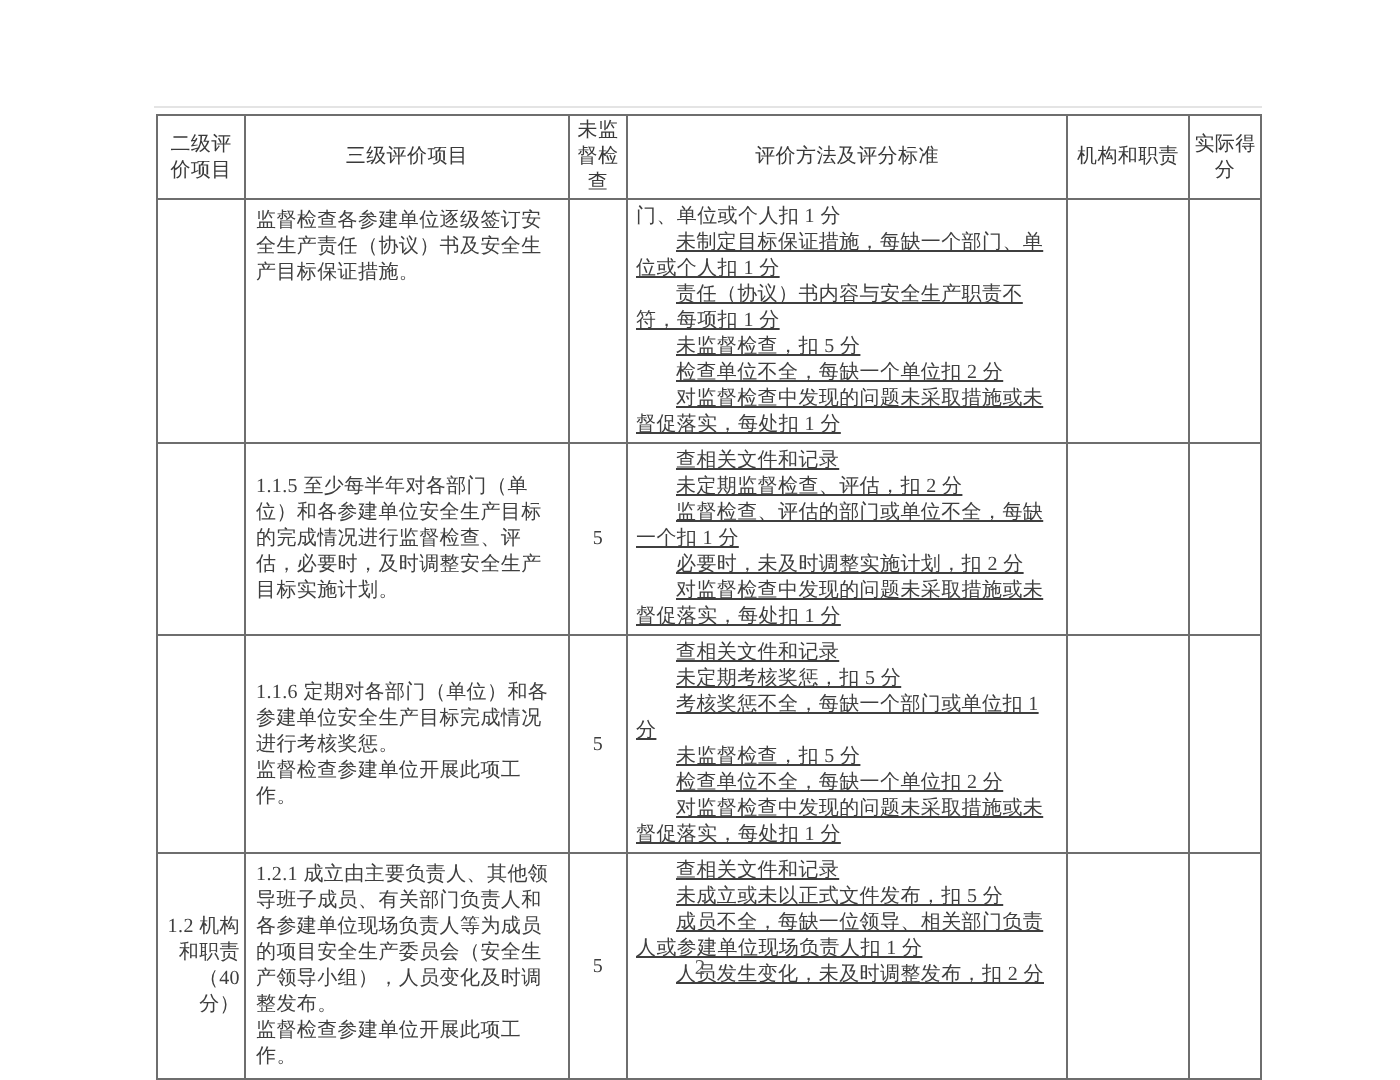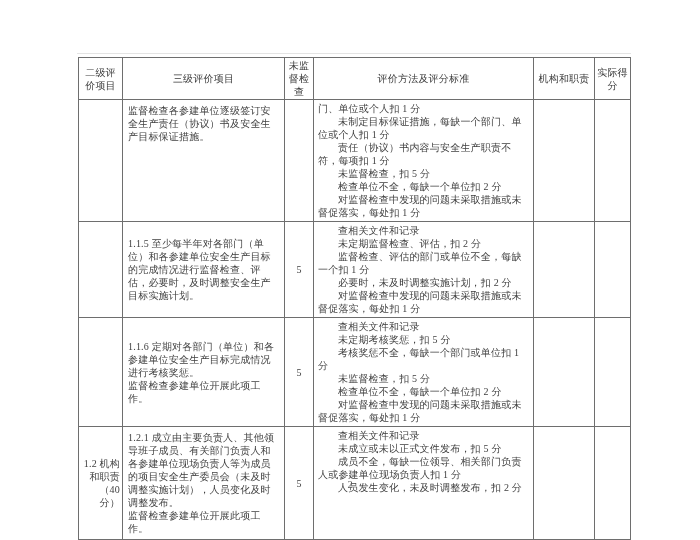--- a/index.html
+++ b/index.html
@@ -21,21 +21,21 @@
     overflow:hidden;
   }
   thead tr{height:31px;}
   th{text-align:center;vertical-align:middle;padding:1px 2px;color:#3a3a3a;}
   td{vertical-align:top;padding:3px 4px;}
   td.c-l2{text-align:right;vertical-align:middle;padding:2px 2px;}
   td.c-score{text-align:center;vertical-align:middle;}
   td.c-method{padding:2px 5px 2px 4px;margin-top:48px;}
   td.c-l3{padding:4px 5px;}
   .para{margin:0;}
-  td.c-method .para.indent{text-indent:20px;}
+  td.c-method .para.indent{text-indent:20px;text-decoration:underline;}
   tbody tr:nth-child(1){height:109px;}
   tbody tr:nth-child(2){height:96px;}
   tbody tr:nth-child(3){height:94px;}
   tbody tr:nth-child(4){height:81px;}
   tbody tr:nth-child(2) td.c-l3,
   tbody tr:nth-child(3) td.c-l3{vertical-align:middle;}
   .page-number{
     position:absolute;top:479px;left:0;width:700px;text-align:center;
     font-size:10.5px;color:#5a5a5a;
   }
@@ -113,21 +113,21 @@
             <div class="para indent">未监督检查，扣 5 分</div>
             <div class="para indent">检查单位不全，每缺一个单位扣 2 分</div>
             <div class="para indent">对监督检查中发现的问题未采取措施或未督促落实，每处扣 1 分</div>
           </td>
           <td class="c-desc"></td>
           <td class="c-actual"></td>
         </tr>
         <tr>
           <td class="c-l2">1.2 机构和职责（40 分）</td>
           <td class="c-l3">
-            <div class="para">1.2.1 成立由主要负责人、其他领导班子成员、有关部门负责人和各参建单位现场负责人等为成员的项目安全生产委员会（未及时调整实施计划），人员变化及时调整发布。</div>
+            <div class="para">1.2.1 成立由主要负责人、其他领导班子成员、有关部门负责人和各参建单位现场负责人等为成员的项目安全生产委员会（安全生产领导小组），人员变化及时调整发布。</div>
             <div class="para">监督检查参建单位开展此项工作。</div>
           </td>
           <td class="c-score">5</td>
           <td class="c-method">
             <div class="para indent">查相关文件和记录</div>
             <div class="para indent">未成立或未以正式文件发布，扣 5 分</div>
             <div class="para indent">成员不全，每缺一位领导、相关部门负责人或参建单位现场负责人扣 1 分</div>
             <div class="para indent">人员发生变化，未及时调整发布，扣 2 分</div>
           </td>
           <td class="c-desc"></td>

